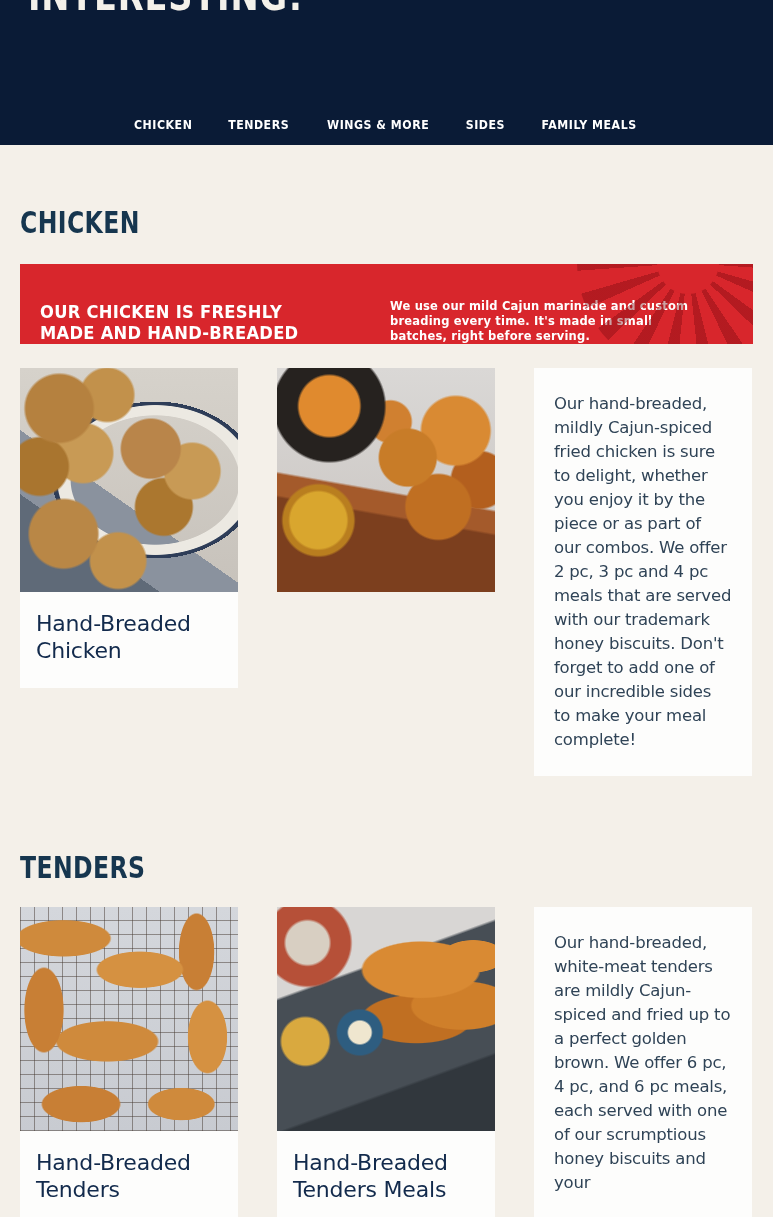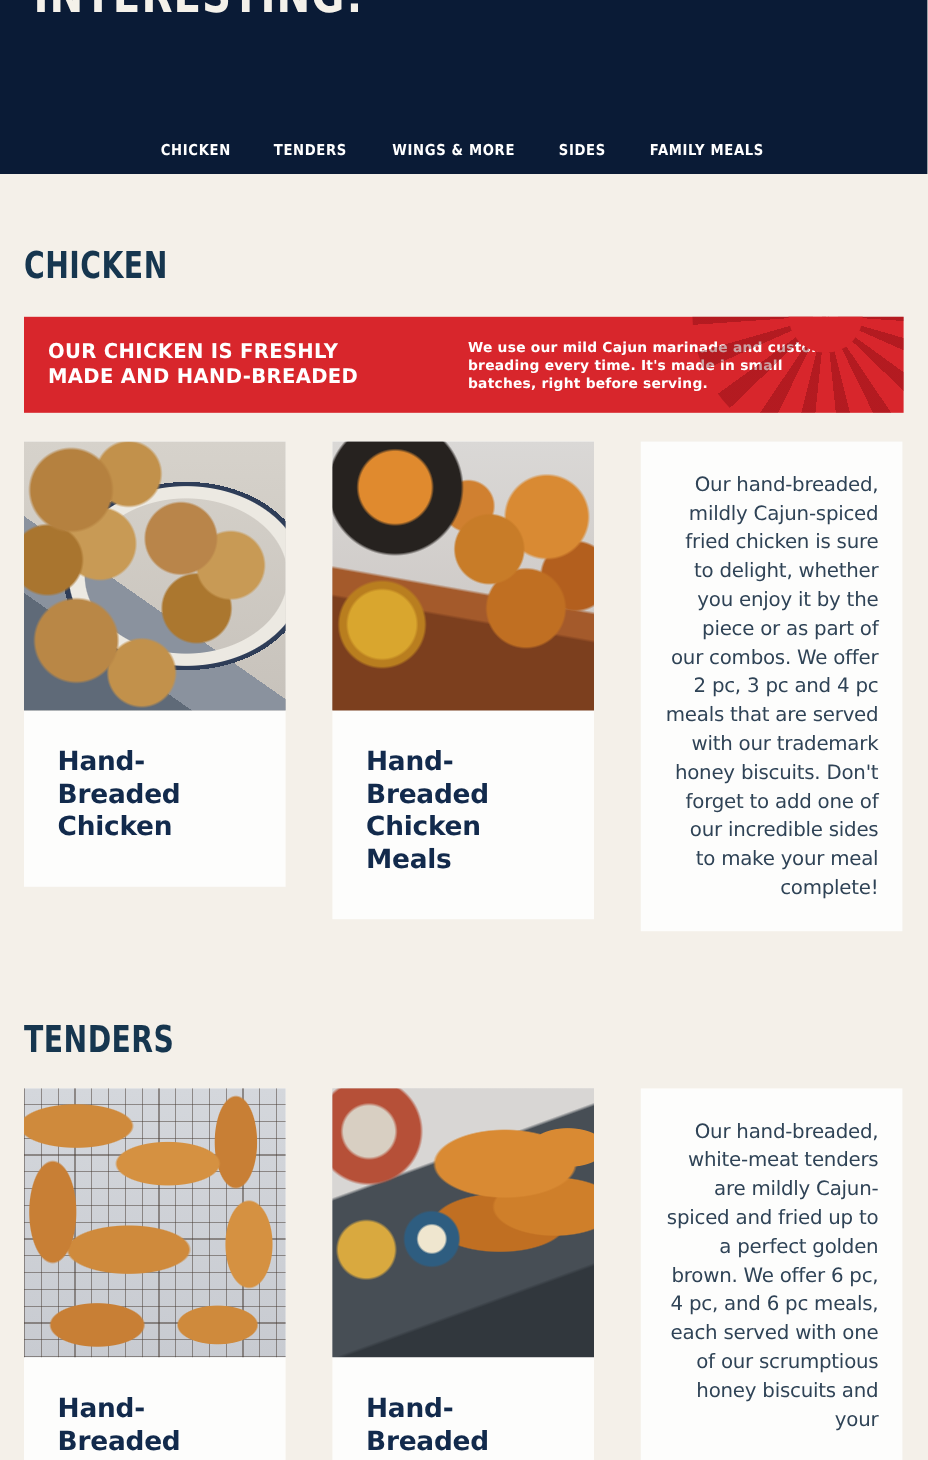--- a/index.html
+++ b/index.html
@@ -34,21 +34,21 @@
   .section-title{
     display:inline-block;margin:62px 0 0;
     font-size:31px;line-height:31px;font-weight:bold;color:#16364f;
     letter-spacing:0.5px;transform:scaleX(0.76);transform-origin:left;
     white-space:nowrap;
   }
   .section-title.tenders{margin-top:76px;}
   
   .banner{
     margin-top:26px;height:80px;background:#d8262c;color:#ffffff;
-    position:relative;overflow:hidden;display:flex;align-items:center;
+    position:relative;overflow:hidden;display:flex;align-items:flex-end;
   }
   .banner h3{
     width:312px;margin:0 0 0 20px;
     font-size:17px;line-height:21px;font-weight:bold;letter-spacing:0.3px;
     transform:scaleX(0.96);transform-origin:left center;
   }
   .banner p{
     width:302px;margin:0 0 0 38px;
     font-size:11.5px;line-height:15px;font-weight:bold;letter-spacing:0.2px;
   }
@@ -61,29 +61,28 @@
     content:'';position:absolute;inset:36%;background:#d8262c;border-radius:50%;
   }
   
   .grid{
     display:grid;grid-template-columns:218px 218px 218px;column-gap:39px;
     margin-top:24px;align-items:start;
   }
   .card{background:#fdfdfc;}
   .photo{height:224px;}
   .card-title{
-    margin:12px;padding:18px 16px 24px;
-    font-size:22px;line-height:27px;font-weight:bold;color:#122a4c;
+    margin:0;padding:18px 16px 24px;
+    font-size:22px;line-height:27px;font-weight:normal;color:#122a4c;
     letter-spacing:-0.2px;
   }
   .desc{background:#fdfdfc;padding:24px 20px;}
   .desc p{
     margin:0;font-size:16.5px;line-height:24px;color:#2f4356;
     letter-spacing:-0.2px;
-    text-align:right;
   }
   
   .ph1{
     background:
       radial-gradient(circle at 18% 18%,#b5813f 0 13%,transparent 14%),
       radial-gradient(circle at 40% 12%,#c2914b 0 11%,transparent 12%),
       radial-gradient(circle at 9% 44%,#a9752f 0 12%,transparent 13%),
       radial-gradient(circle at 29% 38%,#c89a55 0 14%,transparent 15%),
       radial-gradient(circle at 60% 36%,#b9854a 0 15%,transparent 16%),
       radial-gradient(circle at 79% 46%,#c89a55 0 13%,transparent 14%),
@@ -158,21 +157,20 @@
       <p>We use our mild Cajun marinade and custom breading every time. It's made in small batches, right before serving.</p>
     </div>
 
     <div class="grid">
       <article class="card">
         <div class="photo ph1"></div>
         <h4 class="card-title">Hand-Breaded Chicken</h4>
       </article>
       <article class="card">
         <div class="photo ph2"></div>
-        <h4 class="card-title">Hand-Breaded Chicken Meals</h4>
       </article>
       <aside class="desc">
         <p>Our hand-breaded, mildly Cajun-spiced fried chicken is sure to delight, whether you enjoy it by the piece or as part of our combos. We offer 2 pc, 3 pc and 4 pc meals that are served with our trademark honey biscuits. Don't forget to add one of our incredible sides to make your meal complete!</p>
       </aside>
     </div>
   </section>
 
   <section>
     <h2 class="section-title tenders">TENDERS</h2>
 

